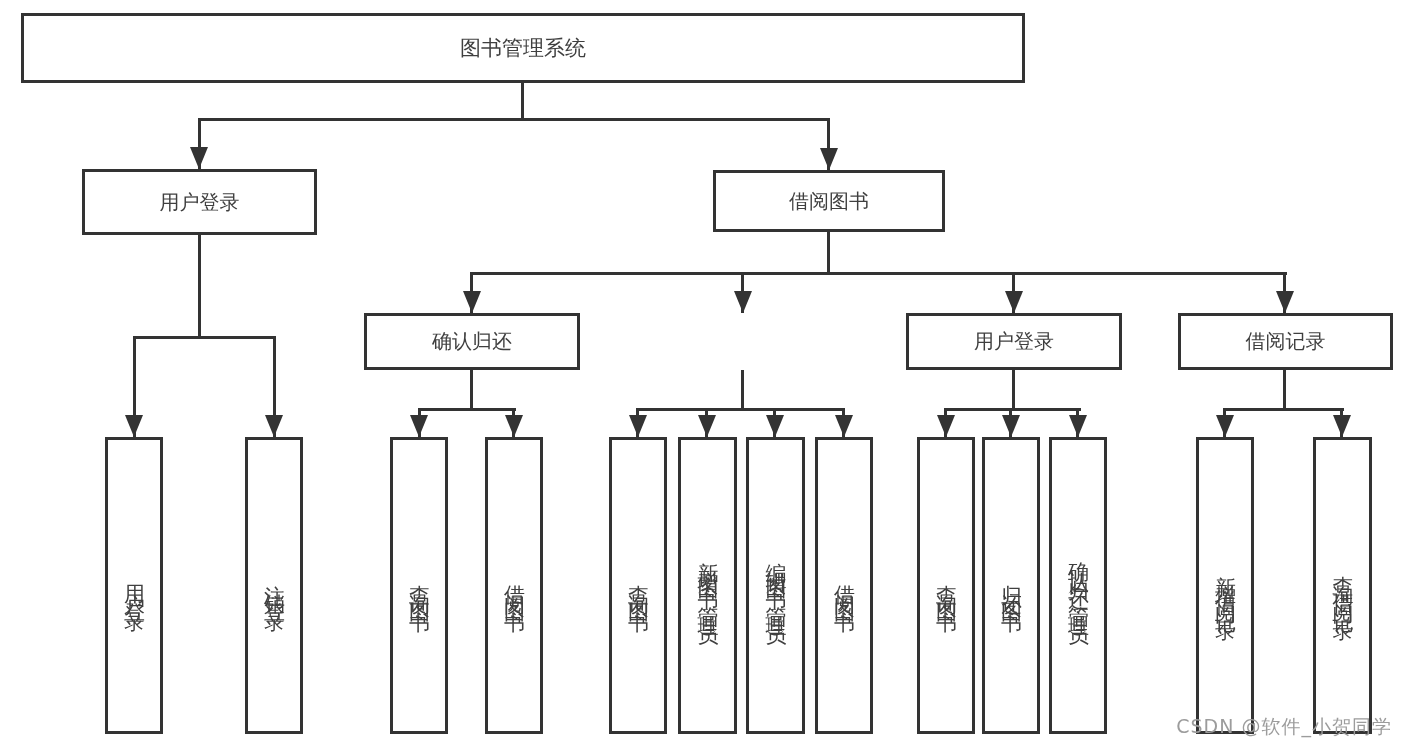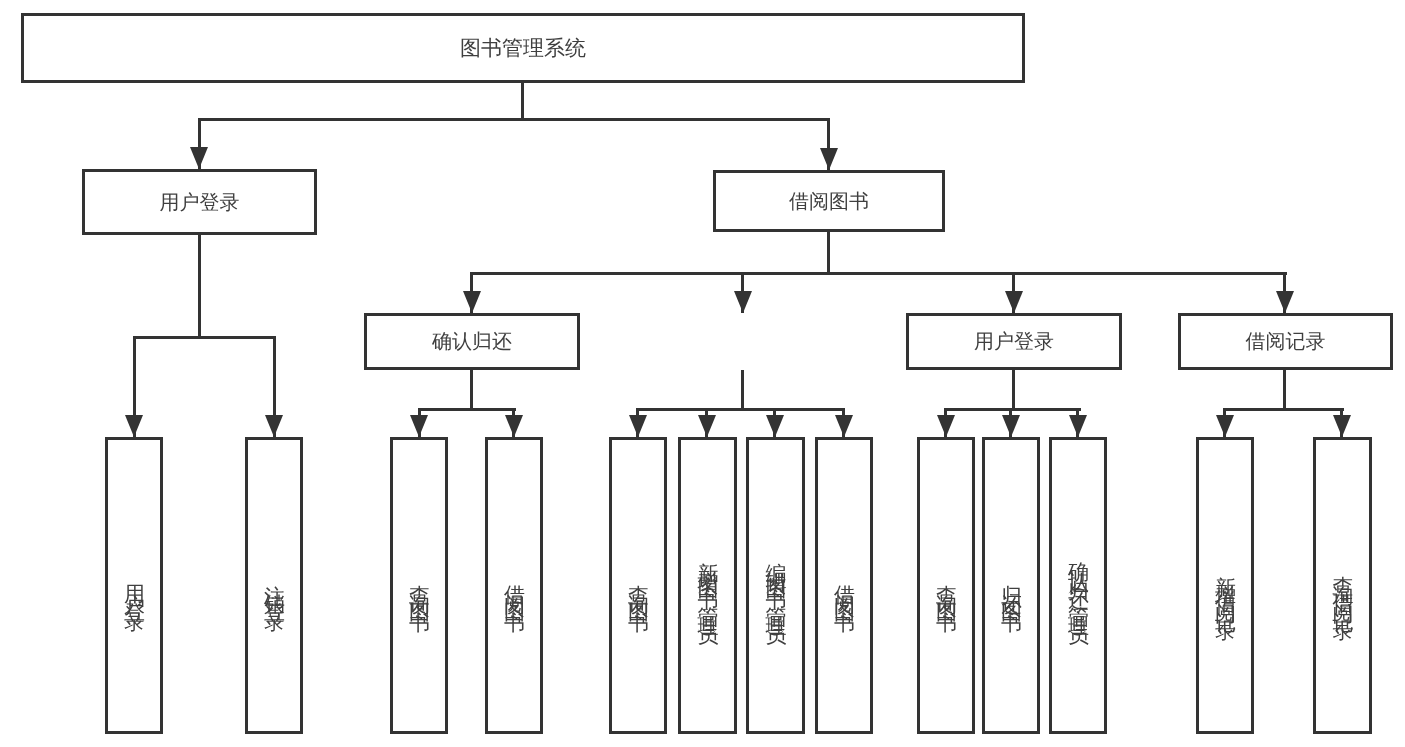--- a/index.html
+++ b/index.html
@@ -176,13 +176,14 @@
   <div class="node v" id="b-g3a">查询图书</div>
   <div class="node v" id="b-g3b">新增图书（管理员）</div>
   <div class="node v" id="b-g3c">编辑图书（管理员）</div>
   <div class="node v" id="b-g3d">借阅图书</div>
   <div class="node v" id="b-g4a">查询图书</div>
   <div class="node v" id="b-g4b">归还图书</div>
   <div class="node v" id="b-g4c">确认归还（管理员）</div>
   <div class="node v" id="b-g5a">新增借阅记录</div>
   <div class="node v" id="b-g5b">查询借阅记录</div>
 
+  <div id="watermark">CSDN @软件_小贺同学</div>
 </div>
 
 </body></html>

